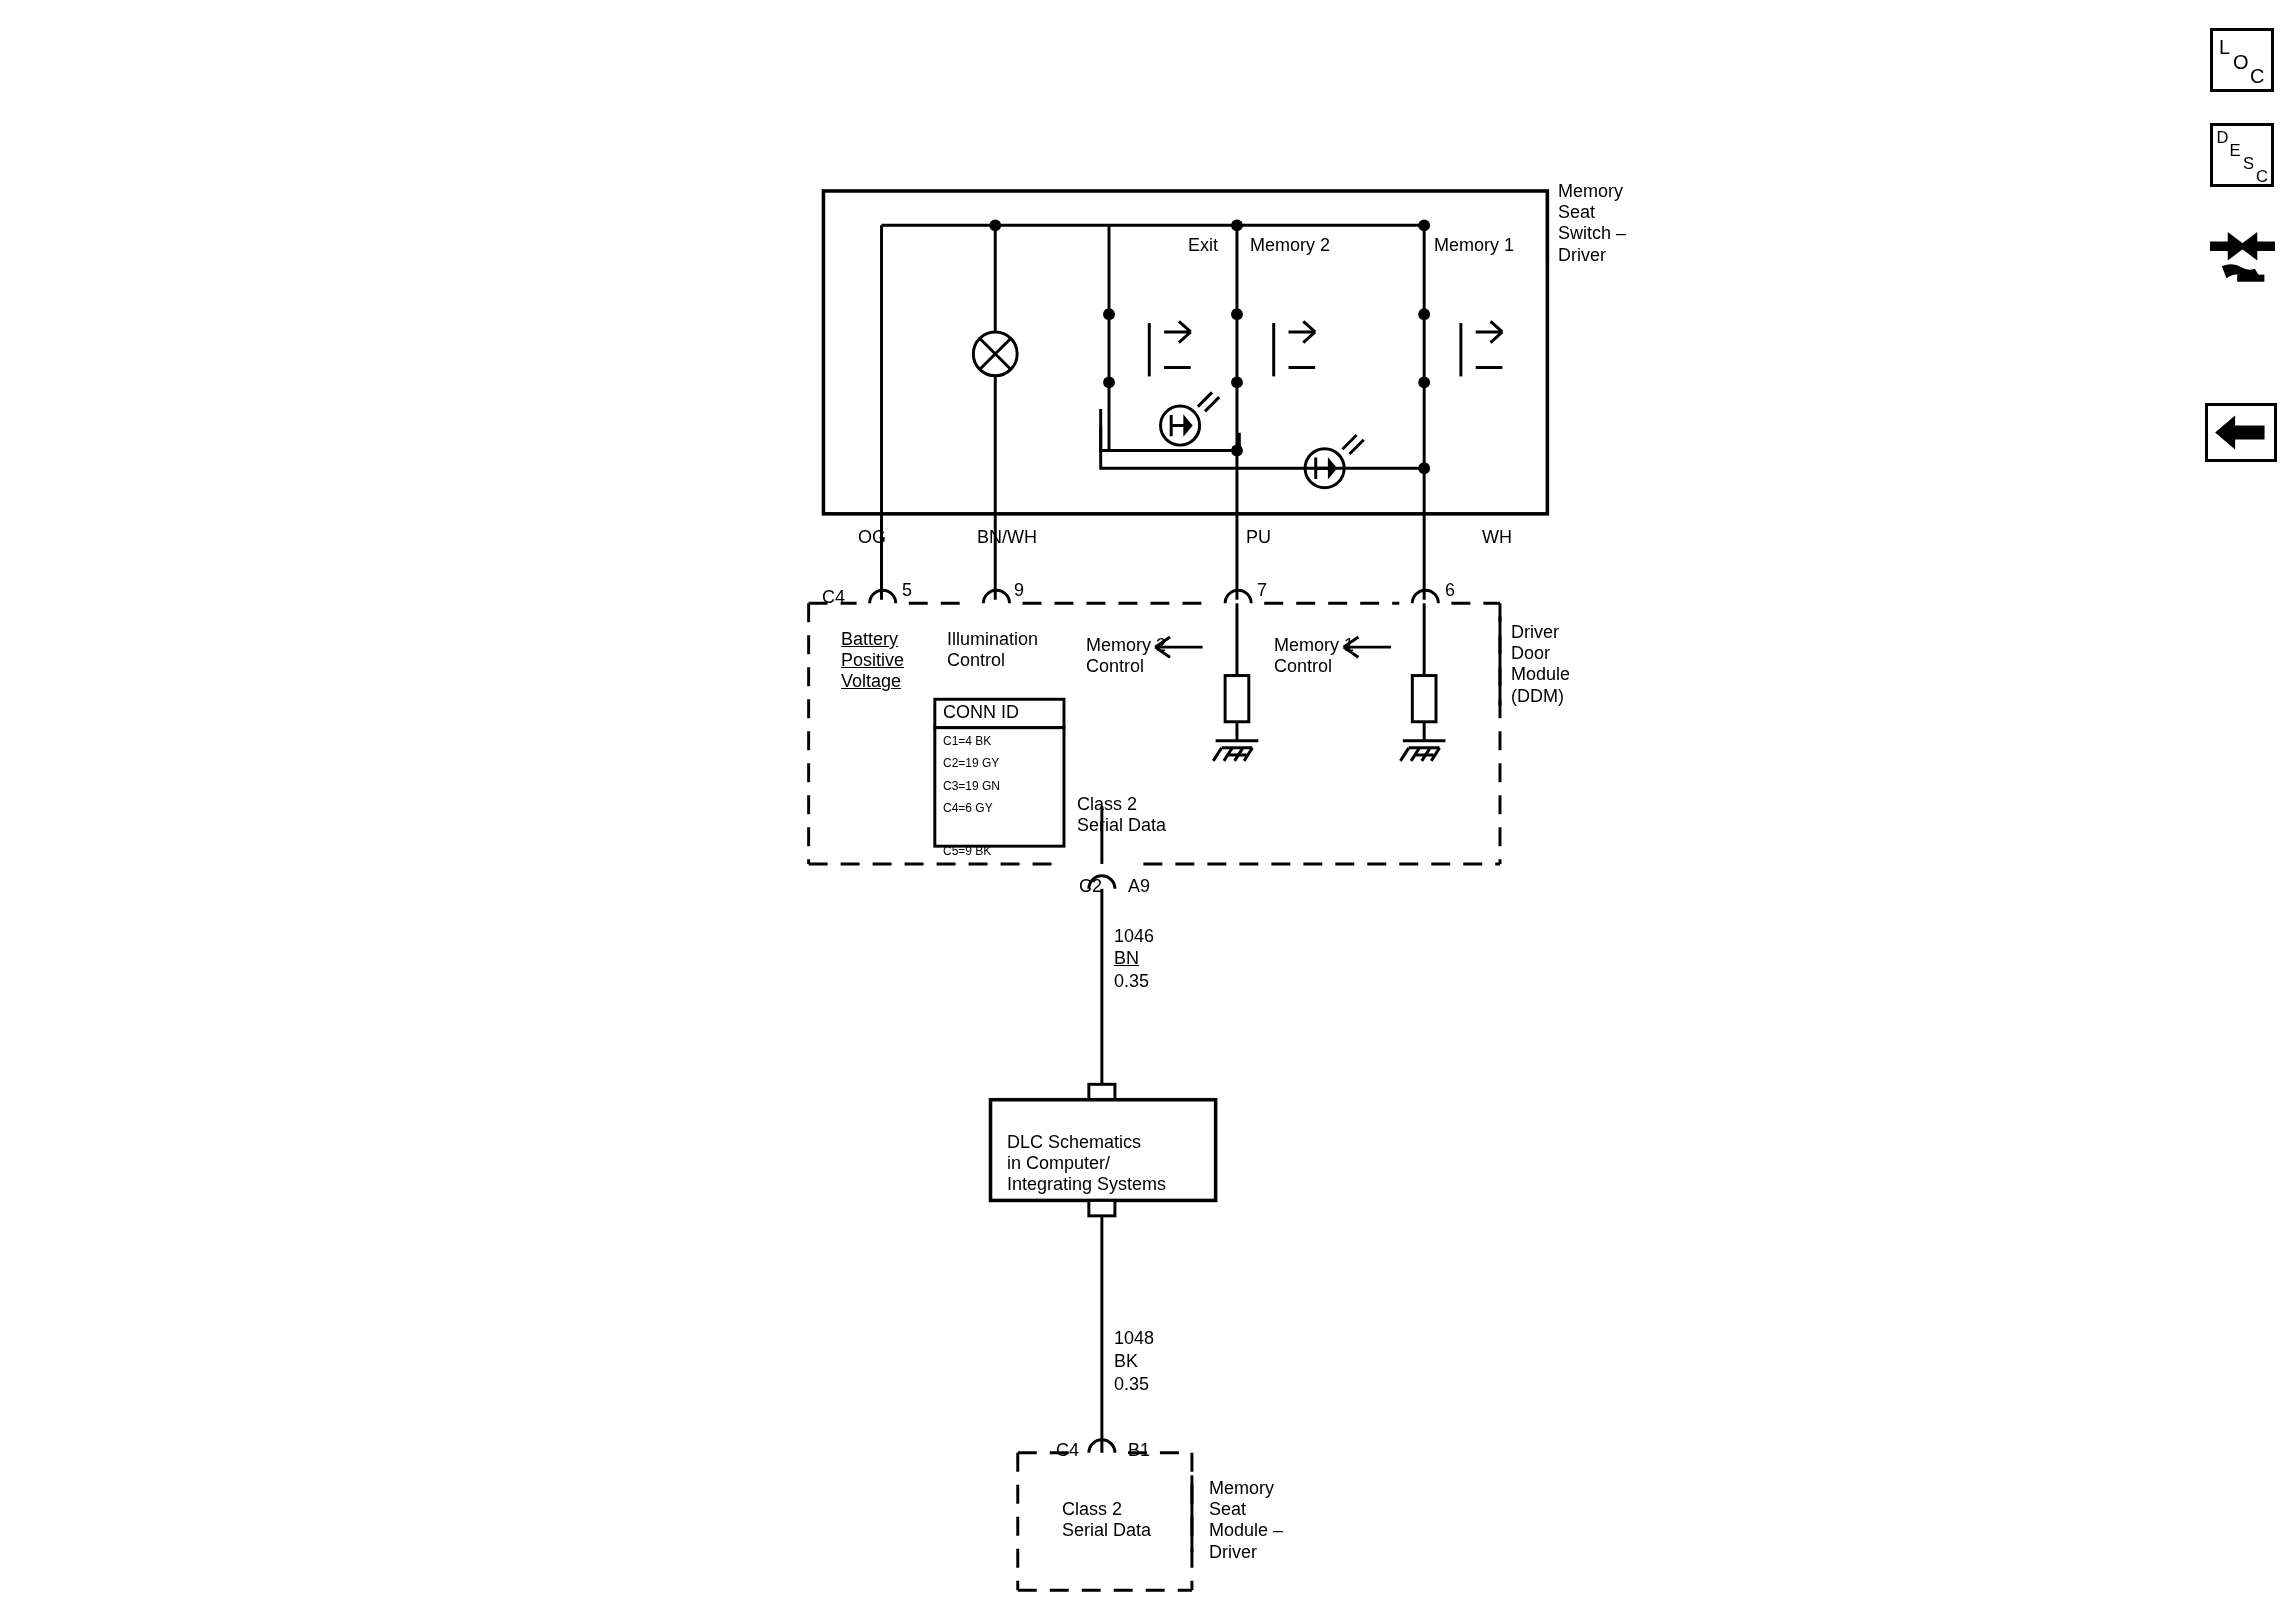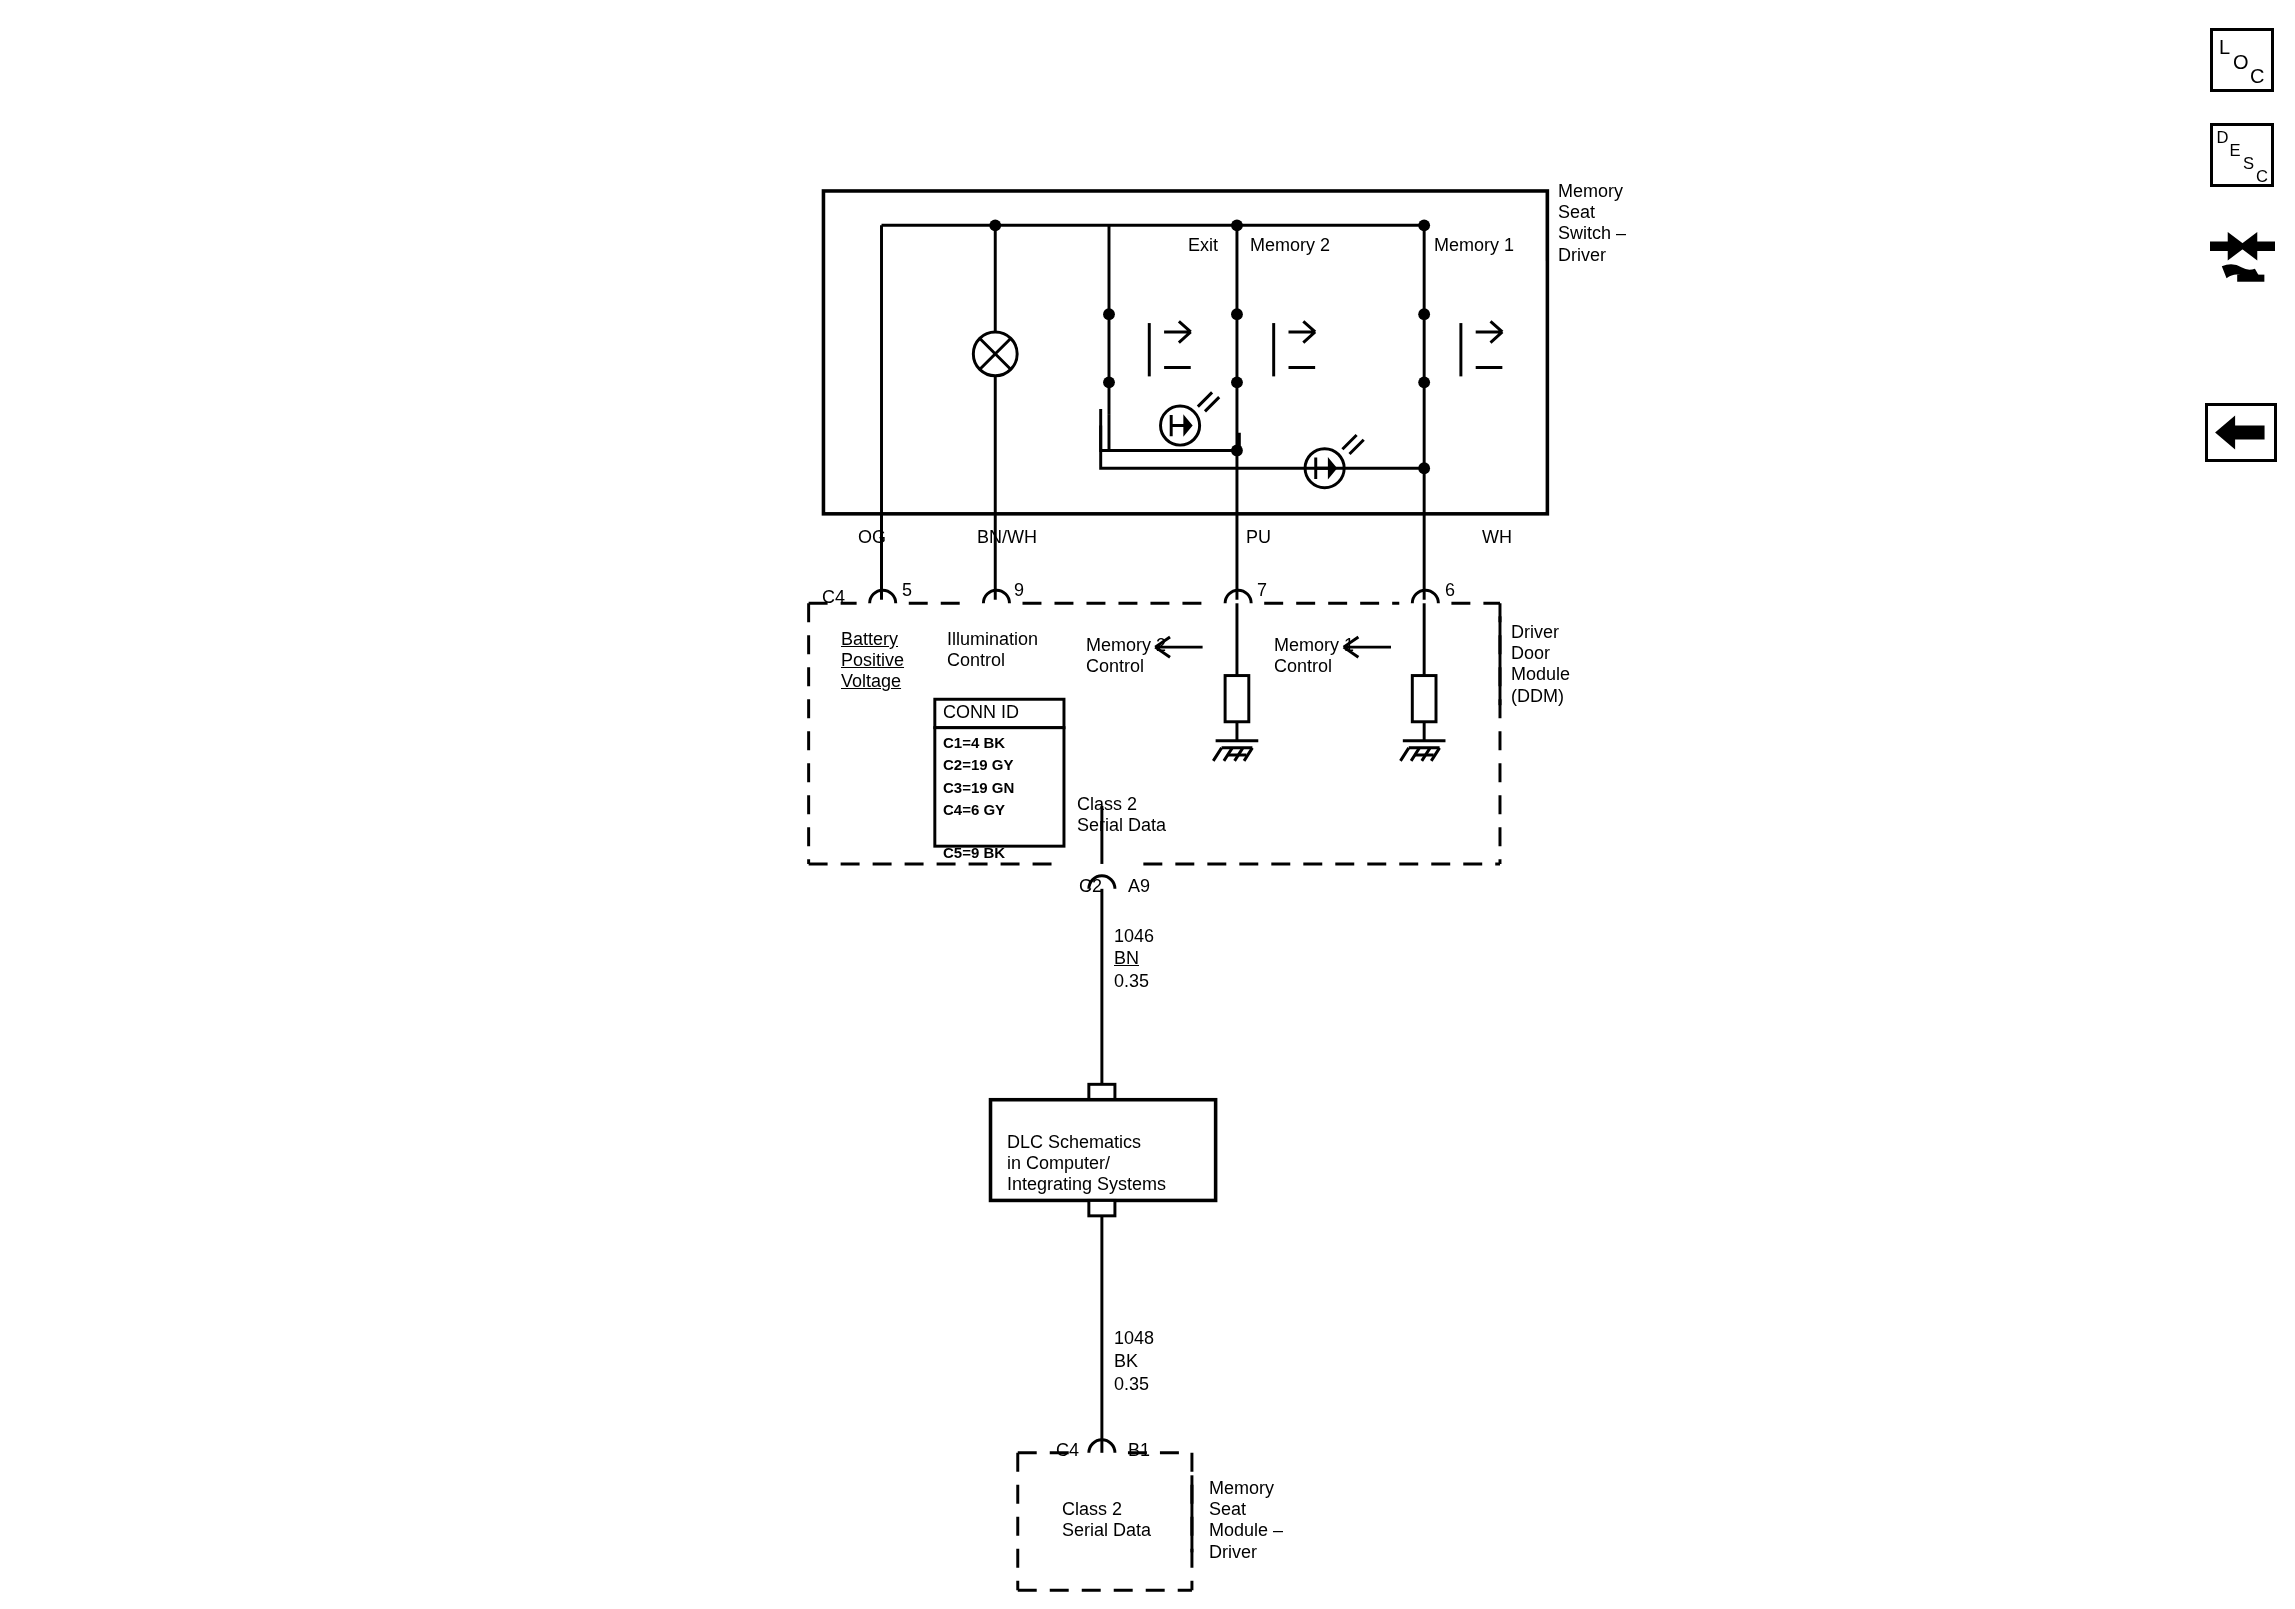--- a/index.html
+++ b/index.html
@@ -22,21 +22,21 @@
     height: 1610px;
   }
   .lbl {
     position: absolute;
     font-family: "Liberation Sans", sans-serif;
     font-size: 18px;
     line-height: 1.18;
     color: #000;
     white-space: pre;
   }
-  .lbl.sm { font-size: 15px; font-weight: bold; }
+  .lbl.sm { font-size: 12px; }
   svg { position: absolute; left: 0; top: 0; }
   .toolbtn {
     position: absolute;
     border: 3px solid #000;
     background: #fff;
     box-sizing: border-box;
   }
   .loc-text {
     position: absolute;
     font-size: 20px;

